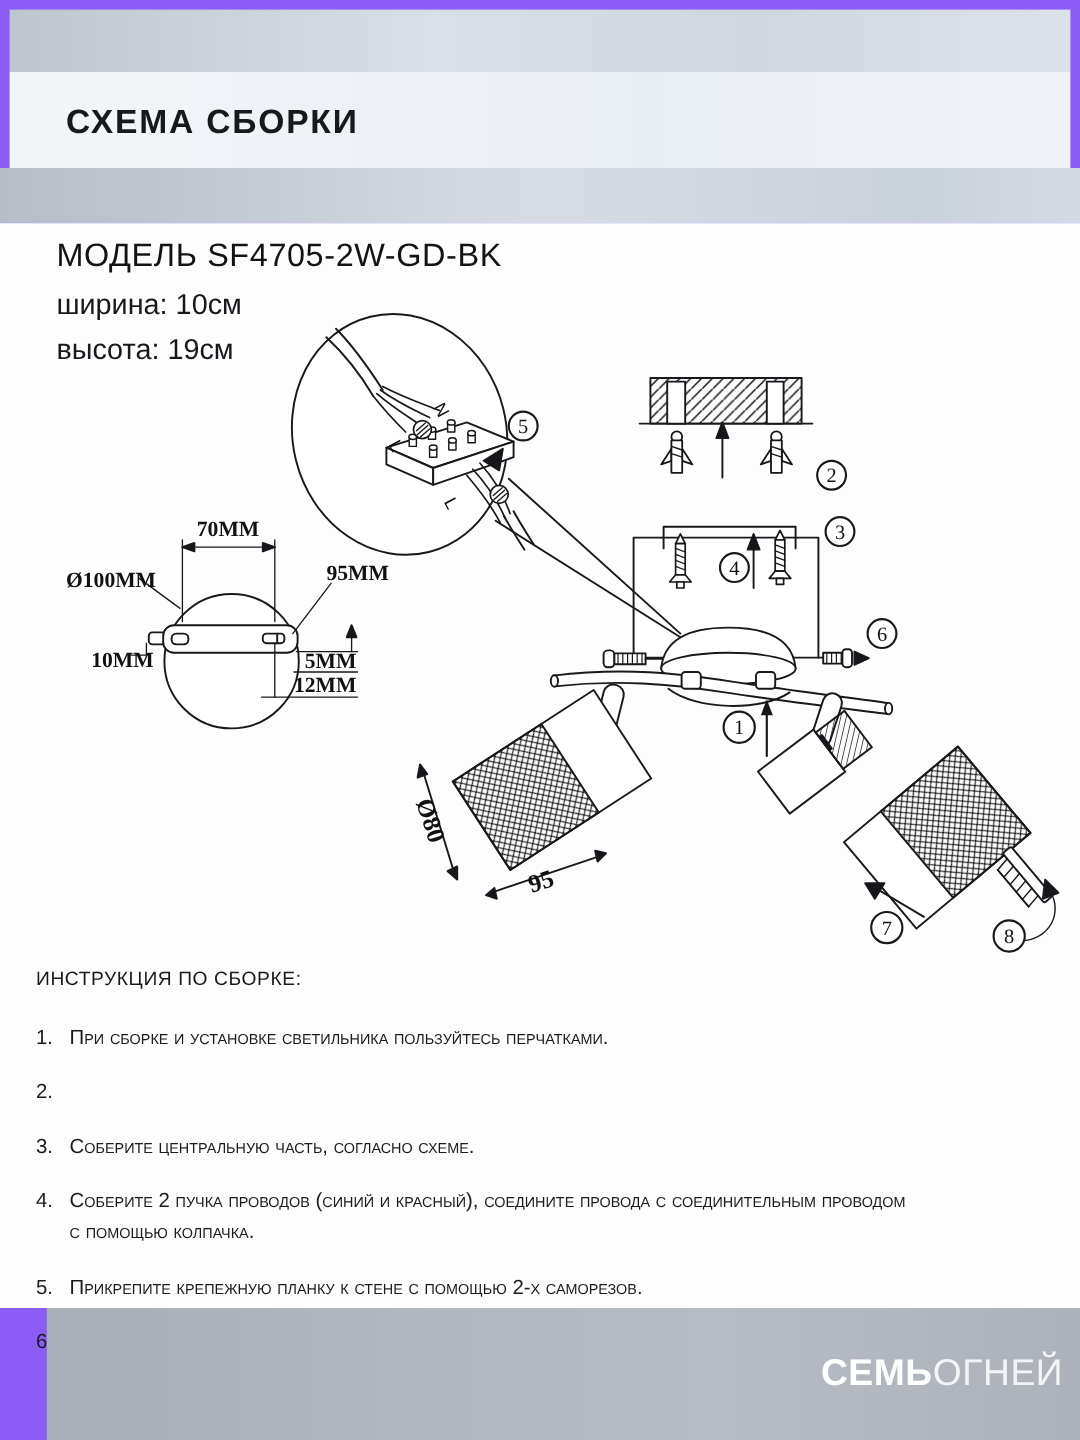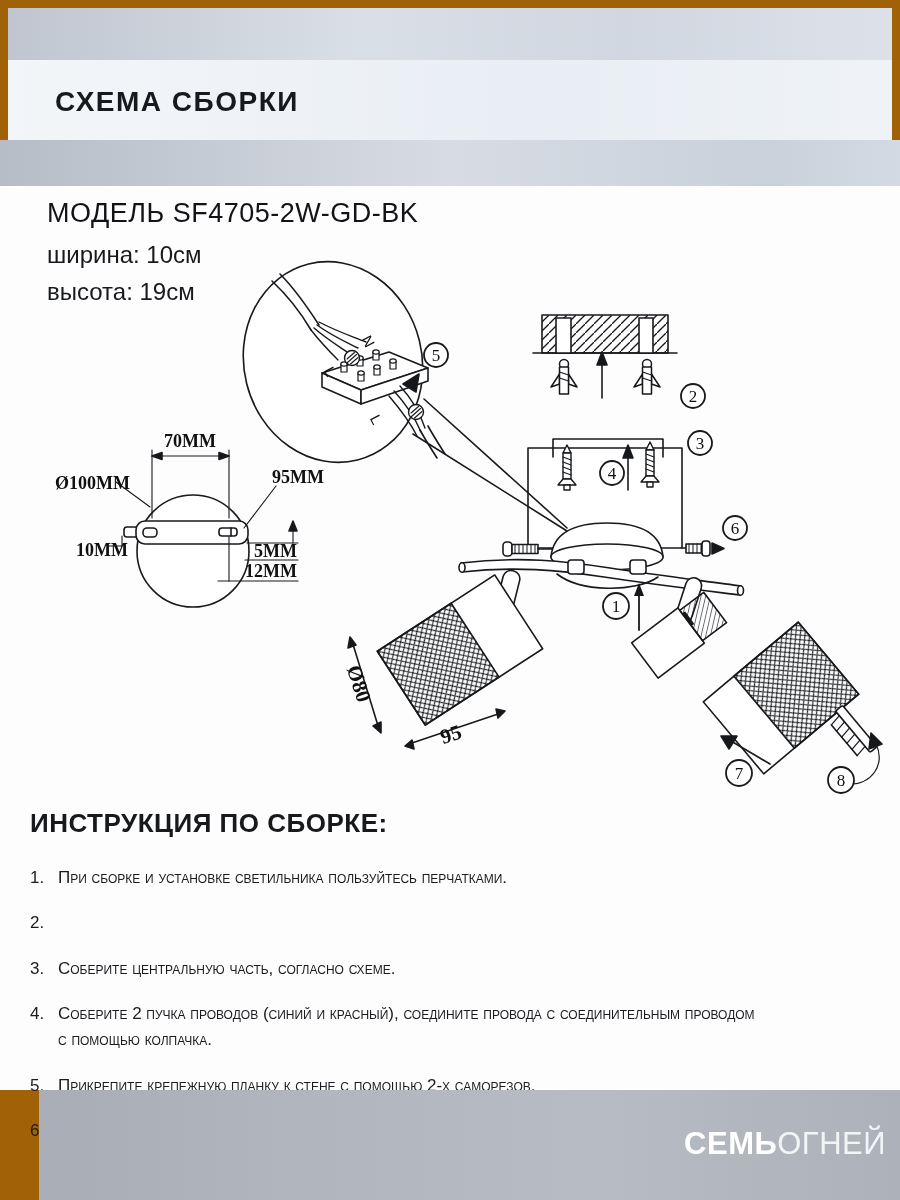--- a/index.html
+++ b/index.html
@@ -1,36 +1,36 @@
 <!DOCTYPE html>
 <html><head>
 <meta charset="utf-8">
 <style>
   html,body{margin:0;padding:0;}
   .page{
     position:relative;width:900px;height:1200px;overflow:hidden;
-    background:#a16207;
+    background:#8b5cf6;
     font-family:"Liberation Sans", sans-serif;
     color:#1b1d20;
   }
   .band-top{position:absolute;left:8px;right:8px;top:8px;height:52px;
     background:linear-gradient(90deg,#bfc6cf 0%,#d9dfe7 40%,#d0d7e0 70%,#dde2ea 100%);}
   .header{position:absolute;left:8px;right:8px;top:60px;height:80px;
     background:linear-gradient(90deg,#f3f6f9 0%,#e9eef4 60%,#eff3f7 100%);}
   .page-title{position:absolute;left:47px;top:26px;font-size:28px;font-weight:bold;
     letter-spacing:1.5px;color:#17191c;}
   .band-mid{position:absolute;left:0;right:0;top:140px;height:46px;
     background:linear-gradient(90deg,#b6bdc7 0%,#d7dce4 50%,#c9d1db 85%,#d3dae3 100%);}
   .content{position:absolute;left:0;right:0;top:186px;height:904px;background:#fdfdfe;}
   .model-block{position:absolute;left:47px;top:198px;}
   .model-title{font-size:27px;letter-spacing:.5px;color:#121316;margin:0 0 7px 0;font-weight:500;}
   .model-spec{font-size:24px;line-height:37px;color:#17191c;}
   .diagram-svg{position:absolute;left:0;top:0;width:900px;height:1200px;}
   .instructions{position:absolute;left:30px;top:808px;width:850px;}
-  .instr-title{font-size:26px;font-weight:bold;letter-spacing:.5px;margin:0 0 26px 0;color:#17191c;}
+  .instr-title{font-size:16px;font-weight:normal;letter-spacing:.5px;margin:0 0 26px 0;color:#17191c;}
   .instr-item{display:flex;margin-bottom:19px;font-size:17px;line-height:1.55;
     font-variant:small-caps;color:#191b1e;}
   .instr-item .num{flex:0 0 28px;}
   .instr-item .txt{max-width:705px;}
   .footer{position:absolute;left:0;right:0;top:1090px;height:110px;
     background:linear-gradient(90deg,#a9aeb6 0%,#b2b7bf 35%,#b7bcc4 65%,#adb2ba 100%);margin-left:39px;}
   .brand{position:absolute;right:14px;top:36px;font-size:31px;color:#fff;letter-spacing:.5px;}
   .brand .b{font-weight:800;}
   .brand .l{font-weight:300;color:#f2f4f6;}
   

